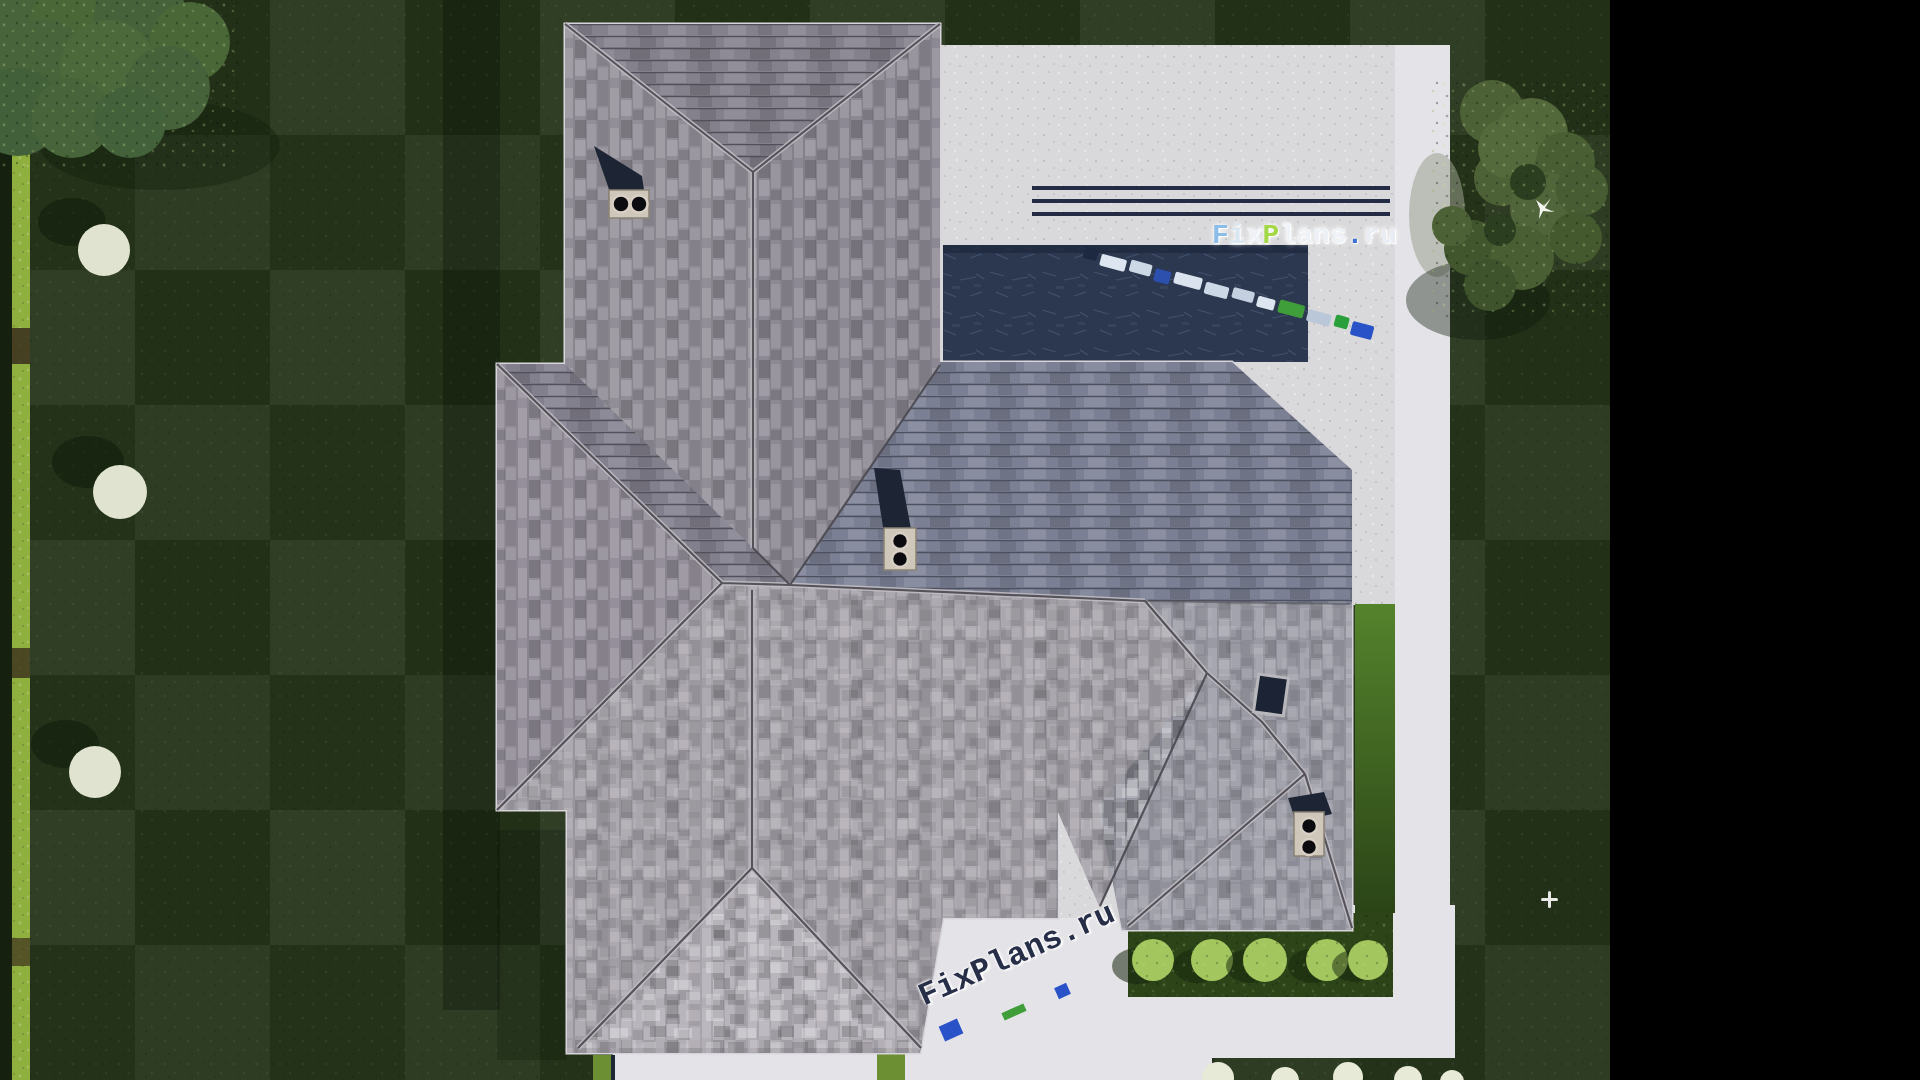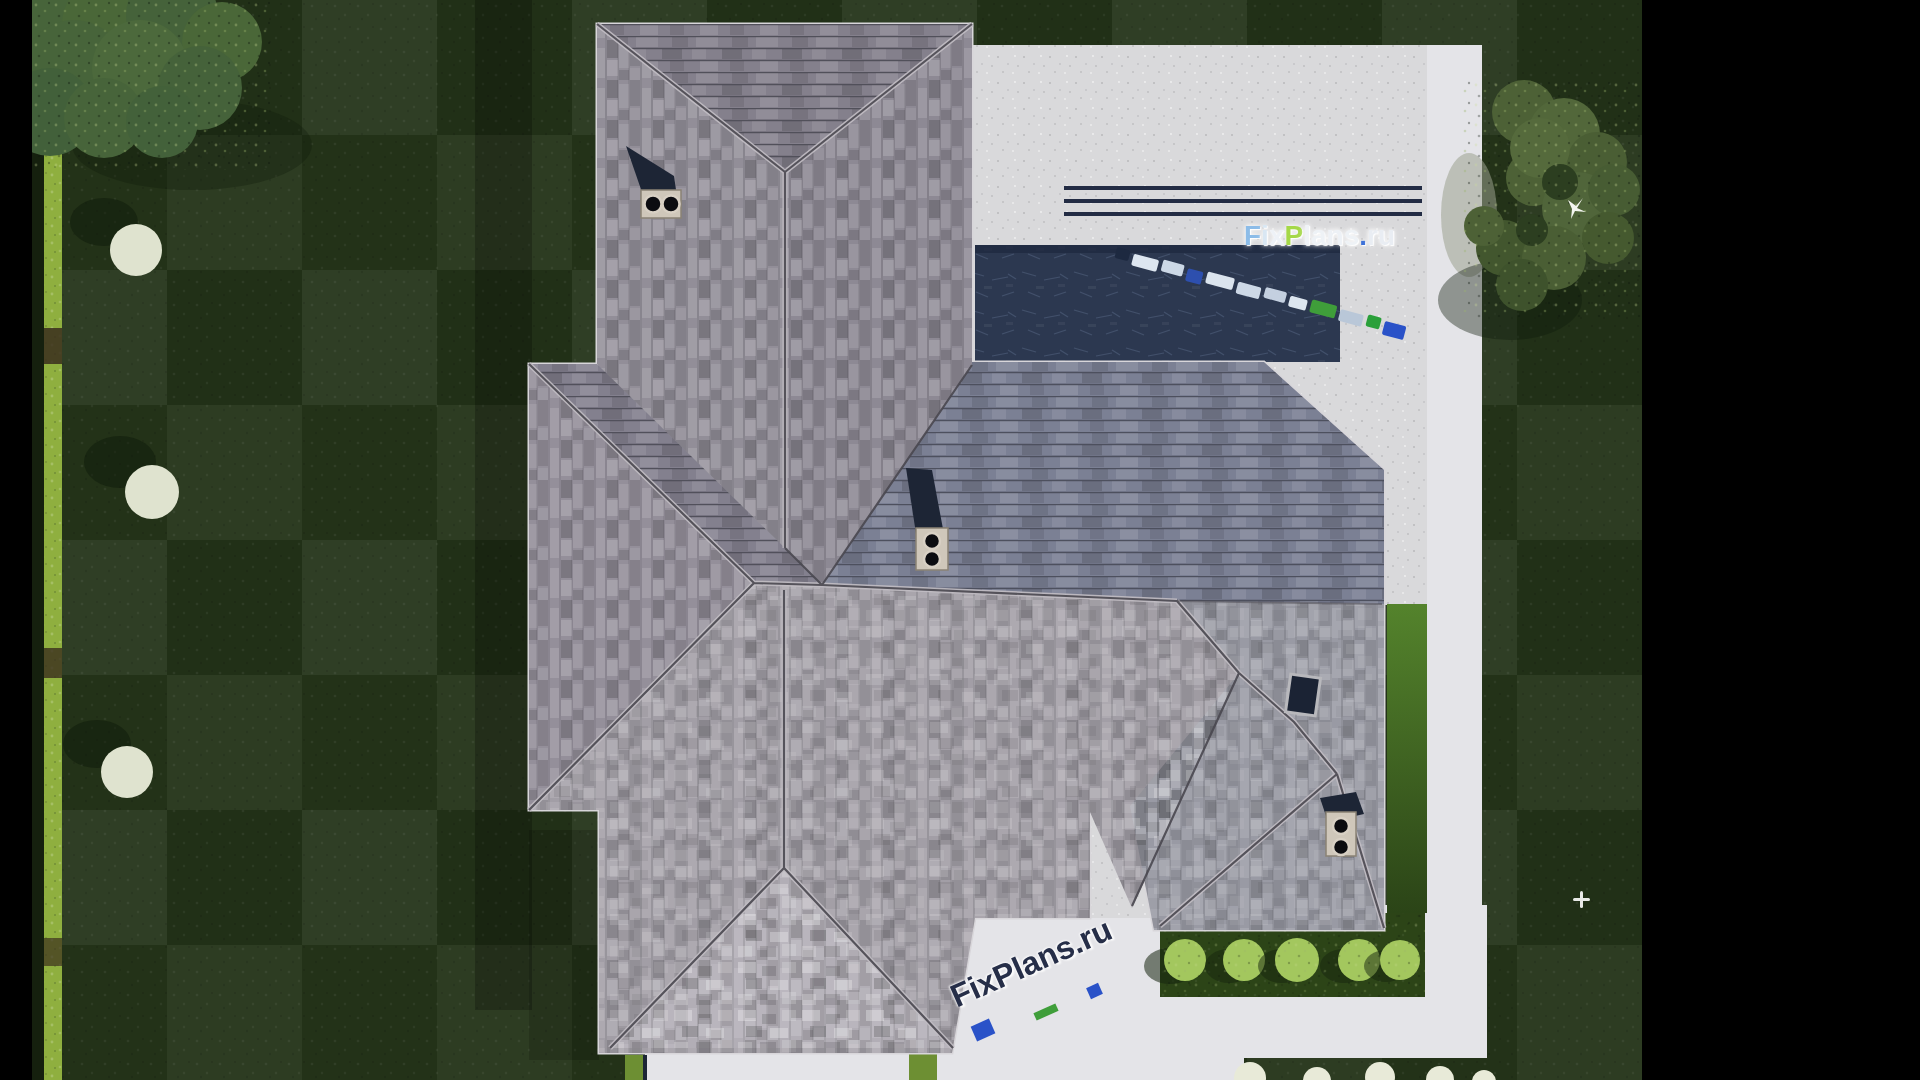--- a/index.html
+++ b/index.html
@@ -1,17 +1,17 @@
 <!DOCTYPE html>
 <html><head>
 <meta charset="utf-8">
 <style>
   html,body{margin:0;padding:0;background:#000;}
   #stage{position:relative;width:1610px;height:1080px;overflow:hidden;
-         font-family:Liberation Sans, sans-serif;background:#243419;margin-left:32px;}
+         font-family:Liberation Mono, monospace;background:#243419;}
   #stage svg{position:absolute;left:0;top:0;display:block;}
   .wm-main{position:absolute;left:1212px;top:220px;font-size:28px;font-weight:bold;
            letter-spacing:0px;white-space:nowrap;
            text-shadow:0 0 4px rgba(255,255,255,.95),0 0 7px rgba(255,255,255,.7),1px 1px 1px #ffffff;}
   .wm-drive{position:absolute;left:928px;top:978px;font-size:32px;font-weight:bold;
             transform:rotate(-24deg);transform-origin:left bottom;white-space:nowrap;
             text-shadow:0 0 3px rgba(255,255,255,.95),2px 2px 2px rgba(255,255,255,.85),-1px -1px 2px rgba(255,255,255,.7);}
   .wm-accent{position:absolute;transform:rotate(-24deg);}
 </style>
 </head>

